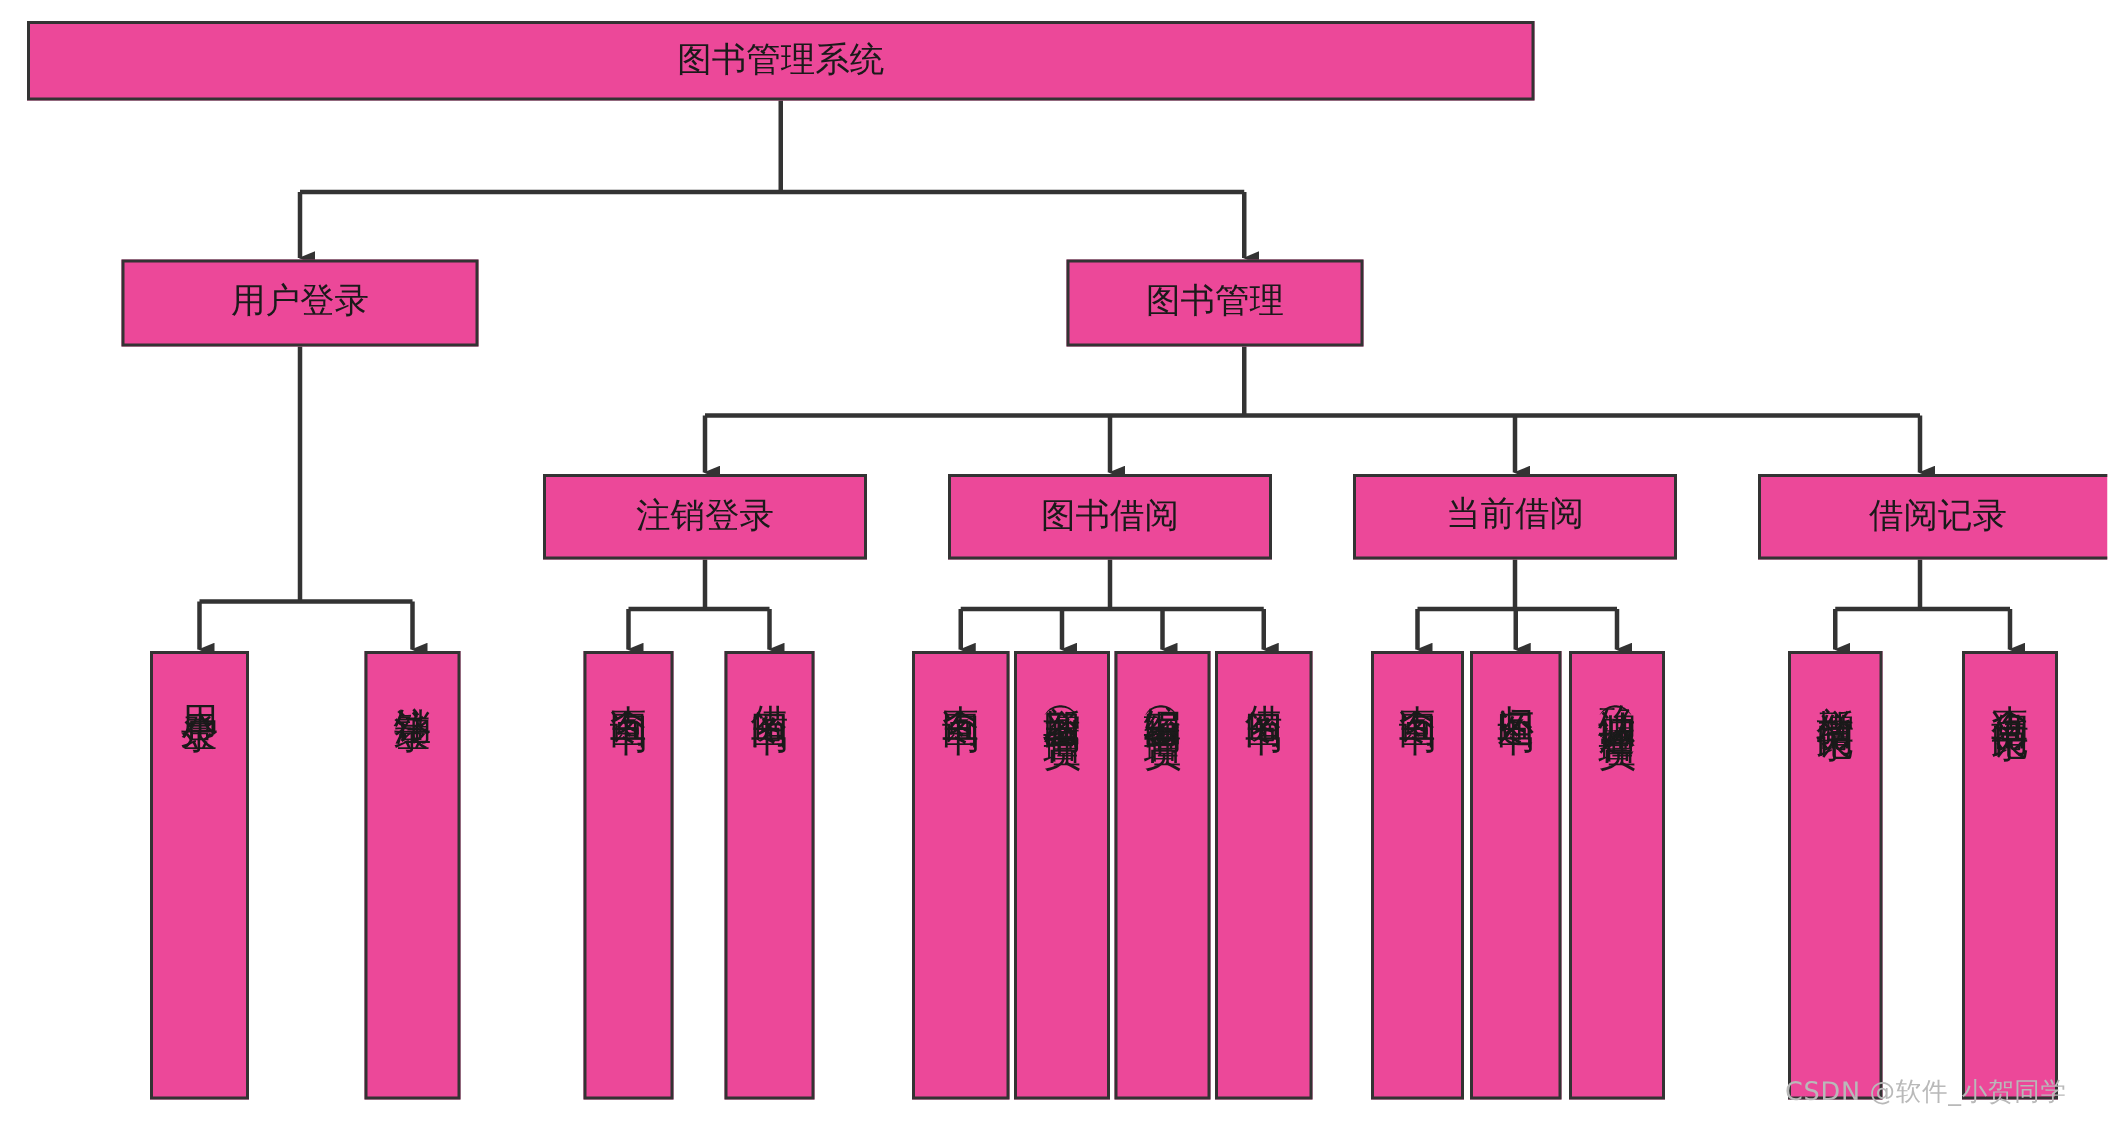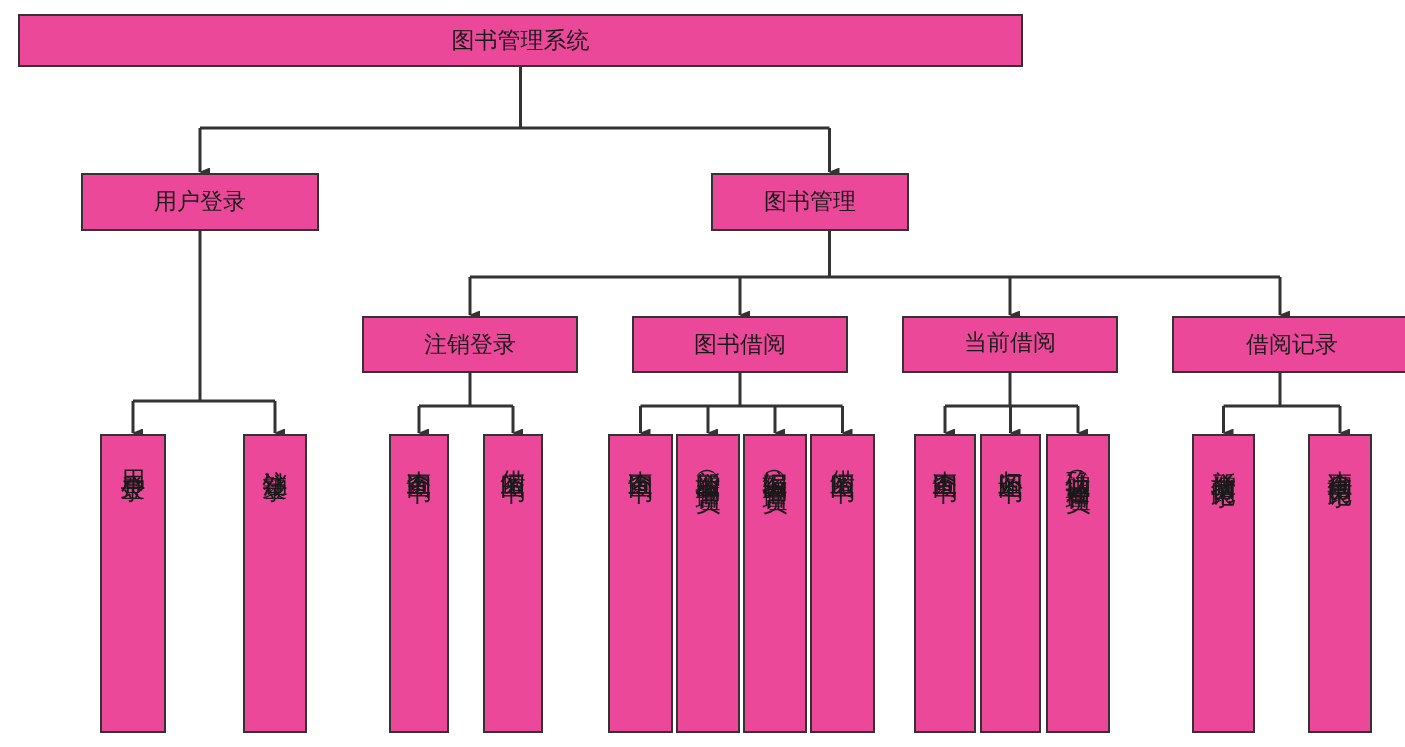--- a/index.html
+++ b/index.html
@@ -168,13 +168,14 @@
         <div class="label">确认归还（管理员）</div>
       </div>
       <div class="node vert" style="left: 1192px; top: 434px; width: 63px; height: 299px;">
         <div class="label">新增借阅记录</div>
       </div>
       <div class="node vert" style="left: 1308px; top: 434px; width: 64px; height: 299px;">
         <div class="label">查询借阅记录</div>
       </div>
     </div>
 
+  <div id="watermark">CSDN @软件_小贺同学</div>
 </div>
 
 </body></html>

